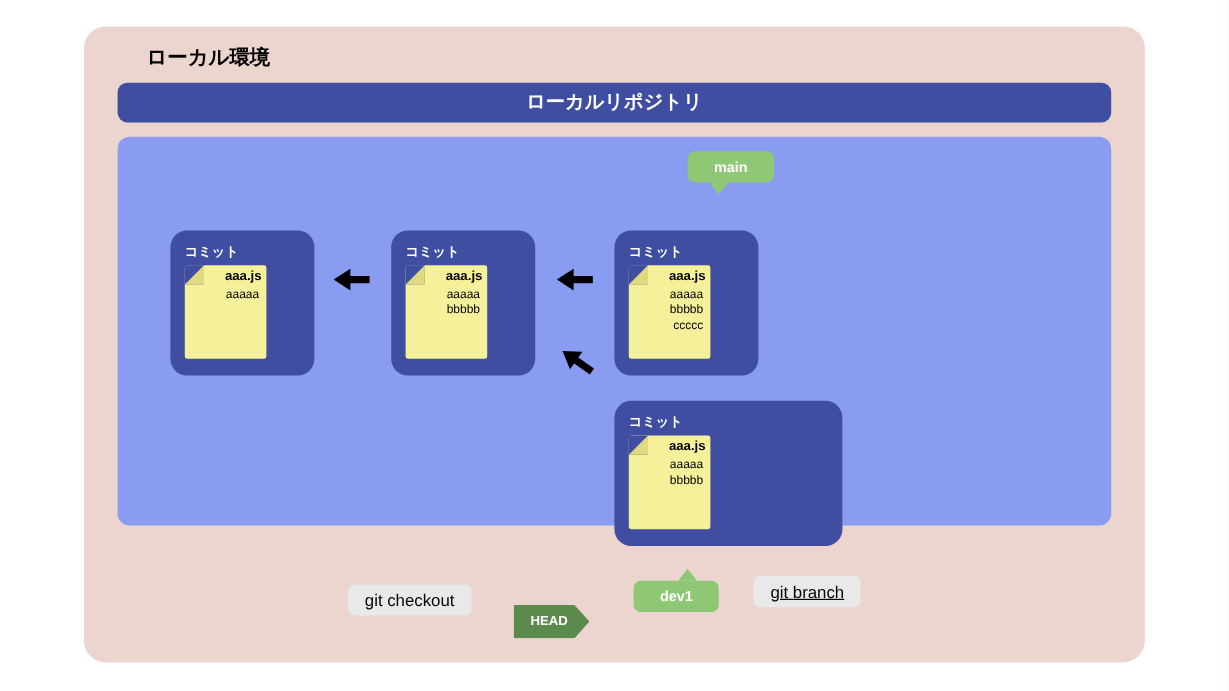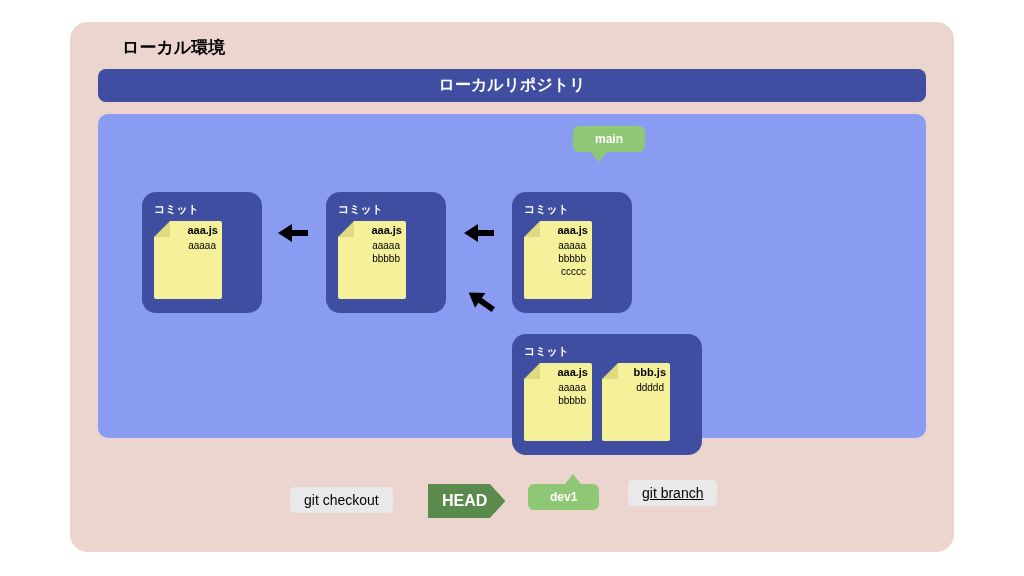--- a/index.html
+++ b/index.html
@@ -141,23 +141,24 @@
     color: #000;
     border-radius: 5px;
     font-size: 14px;
     padding: 5px 14px;
   }
   .head {
     position: absolute;
     background: #5a8a4c;
     color: #fff;
     font-weight: 700;
-    font-size: 16px;
+    font-size: 11px;
     padding: 8px 18px 8px 14px;
     clip-path: polygon(0 0, 80% 0, 100% 50%, 80% 100%, 0 100%);
+    margin-top: 20px;
   }
 </style>
 </head>
 <body>
 
 <div class="outer">
   <div class="title">ローカル環境</div>
   <div class="repo-title">ローカルリポジトリ</div>
 
   <div class="canvas">
@@ -204,24 +205,20 @@
     <div class="arrow diag" style="left:368px; top:180px;"></div>
 
     <div class="commit" style="left:414px; top:204px; width:190px;">
       <div class="commit-label">コミット</div>
       <div class="files">
         <div class="file">
           <span class="fname">aaa.js</span>
           <span style="white-space:pre;">aaaaa
 bbbbb</span>
         </div>
-        <div class="file">
-          <span class="fname">bbb.js</span>
-          <span style="white-space:pre;">ddddd</span>
-        </div>
       </div>
     </div>
 
     <div class="cmd" style="left:192px; top:373px;text-align:center;">git checkout</div>
 
     <div class="head" style="left:330px; top:370px;">HEAD</div>
 
     <div class="branch-tag up" style="left:430px; top:370px;">dev1</div>
 
     <div class="cmd" style="left:530px; top:366px;text-decoration:underline;">git branch</div>

